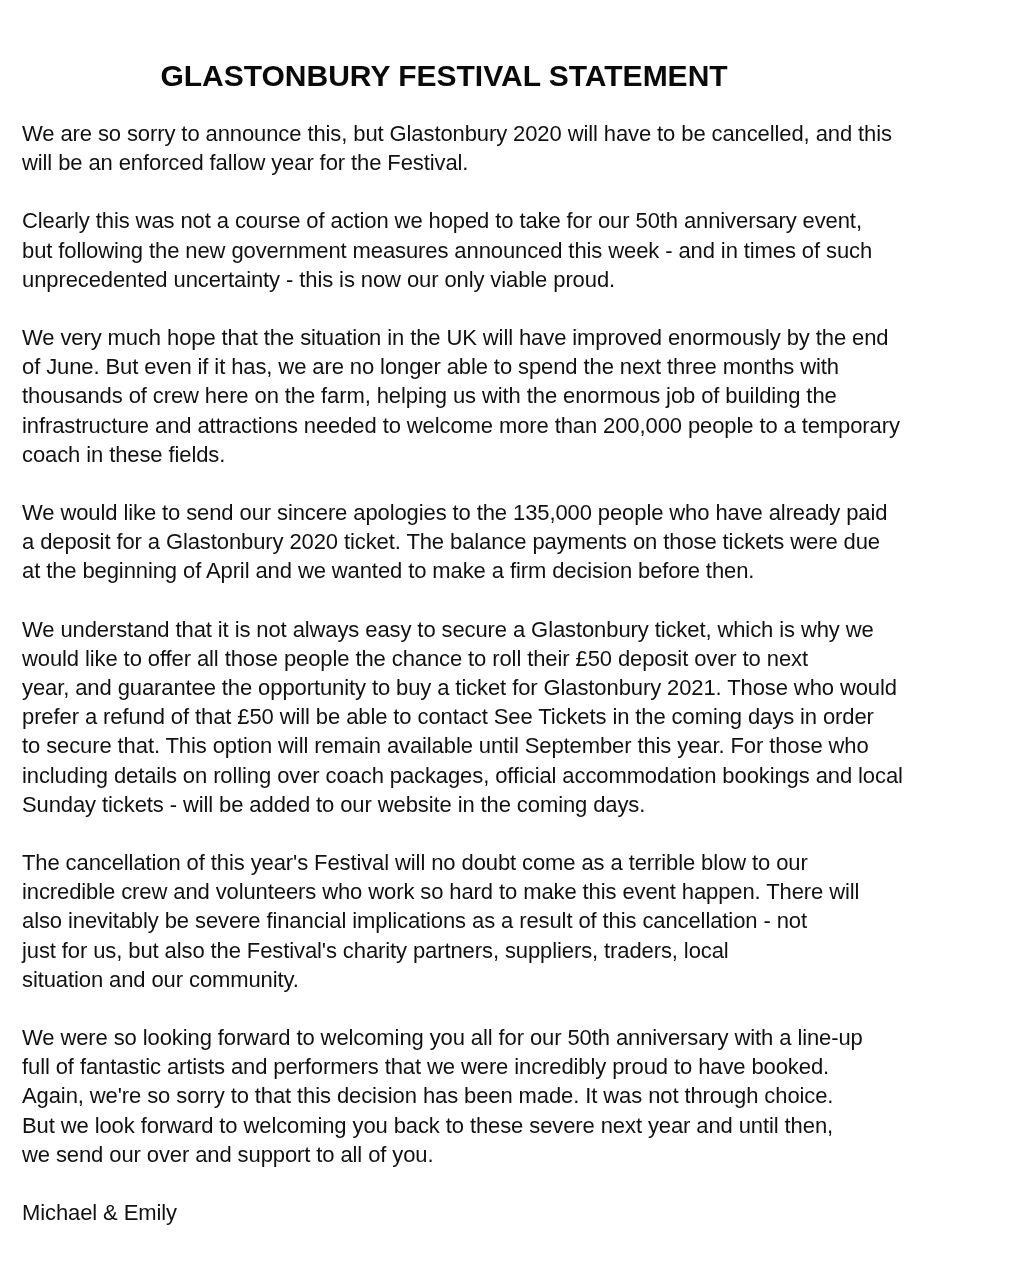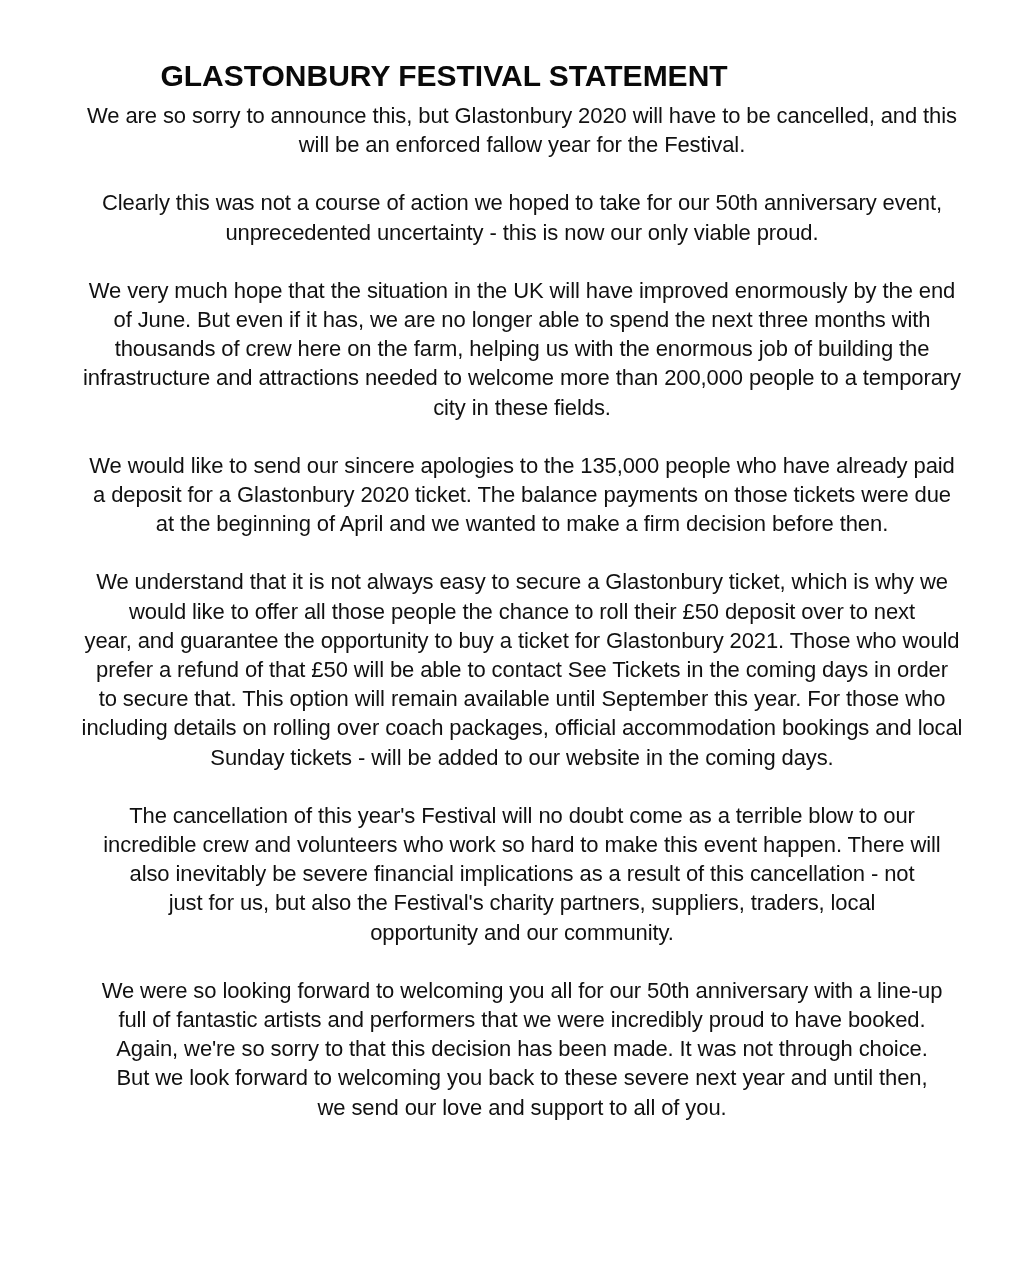--- a/index.html
+++ b/index.html
@@ -23,23 +23,22 @@
       text-align: center;
       font-weight: bold;
       font-size: 30px;
       line-height: 40px;
       letter-spacing: 0px;
       color: #0a0a0a;
     }
     .doc-body {
       position: absolute;
       left: 22px;
-      top: 101px;
+      top: 119px;
       width: 1000px;
-      text-align: center;
     }
     .para {
       margin: 0 0 29px 0;
     }
     .line {
       display: block;
       font-size: 22px;
       line-height: 29.2px;
       white-space: nowrap;
       letter-spacing: -0.1px;
@@ -55,29 +54,30 @@
 
 <div class="doc-body">
 
   <div class="para">
     <span class="line">We are so sorry to announce this, but Glastonbury 2020 will have to be cancelled, and this</span>
     <span class="line">will be an enforced fallow year for the Festival.</span>
   </div>
 
   <div class="para">
     <span class="line">Clearly this was not a course of action we hoped to take for our 50th anniversary event,</span>
+    <span class="line">but following the new government measures announced this week - and in times of such</span>
     <span class="line">unprecedented uncertainty - this is now our only viable proud.</span>
   </div>
 
   <div class="para">
     <span class="line">We very much hope that the situation in the UK will have improved enormously by the end</span>
     <span class="line">of June. But even if it has, we are no longer able to spend the next three months with</span>
     <span class="line">thousands of crew here on the farm, helping us with the enormous job of building the</span>
     <span class="line">infrastructure and attractions needed to welcome more than 200,000 people to a temporary</span>
-    <span class="line">city in these fields.</span>
+    <span class="line">coach in these fields.</span>
   </div>
 
   <div class="para">
     <span class="line">We would like to send our sincere apologies to the 135,000 people who have already paid</span>
     <span class="line">a deposit for a Glastonbury 2020 ticket. The balance payments on those tickets were due</span>
     <span class="line">at the beginning of April and we wanted to make a firm decision before then.</span>
   </div>
 
   <div class="para">
     <span class="line">We understand that it is not always easy to secure a Glastonbury ticket, which is why we</span>
@@ -87,25 +87,28 @@
     <span class="line">to secure that. This option will remain available until September this year. For those who</span>
     <span class="line">including details on rolling over coach packages, official accommodation bookings and local</span>
     <span class="line">Sunday tickets - will be added to our website in the coming days.</span>
   </div>
 
   <div class="para">
     <span class="line">The cancellation of this year's Festival will no doubt come as a terrible blow to our</span>
     <span class="line">incredible crew and volunteers who work so hard to make this event happen. There will</span>
     <span class="line">also inevitably be severe financial implications as a result of this cancellation - not</span>
     <span class="line">just for us, but also the Festival's charity partners, suppliers, traders, local</span>
-    <span class="line">opportunity and our community.</span>
+    <span class="line">situation and our community.</span>
   </div>
 
   <div class="para">
     <span class="line">We were so looking forward to welcoming you all for our 50th anniversary with a line-up</span>
     <span class="line">full of fantastic artists and performers that we were incredibly proud to have booked.</span>
     <span class="line">Again, we're so sorry to that this decision has been made. It was not through choice.</span>
     <span class="line">But we look forward to welcoming you back to these severe next year and until then,</span>
-    <span class="line">we send our love and support to all of you.</span>
+    <span class="line">we send our over and support to all of you.</span>
   </div>
 
+  <div class="para signature">
+    <span class="line">Michael &amp; Emily</span>
+  </div>
 
 </div>
 
 </body></html>

